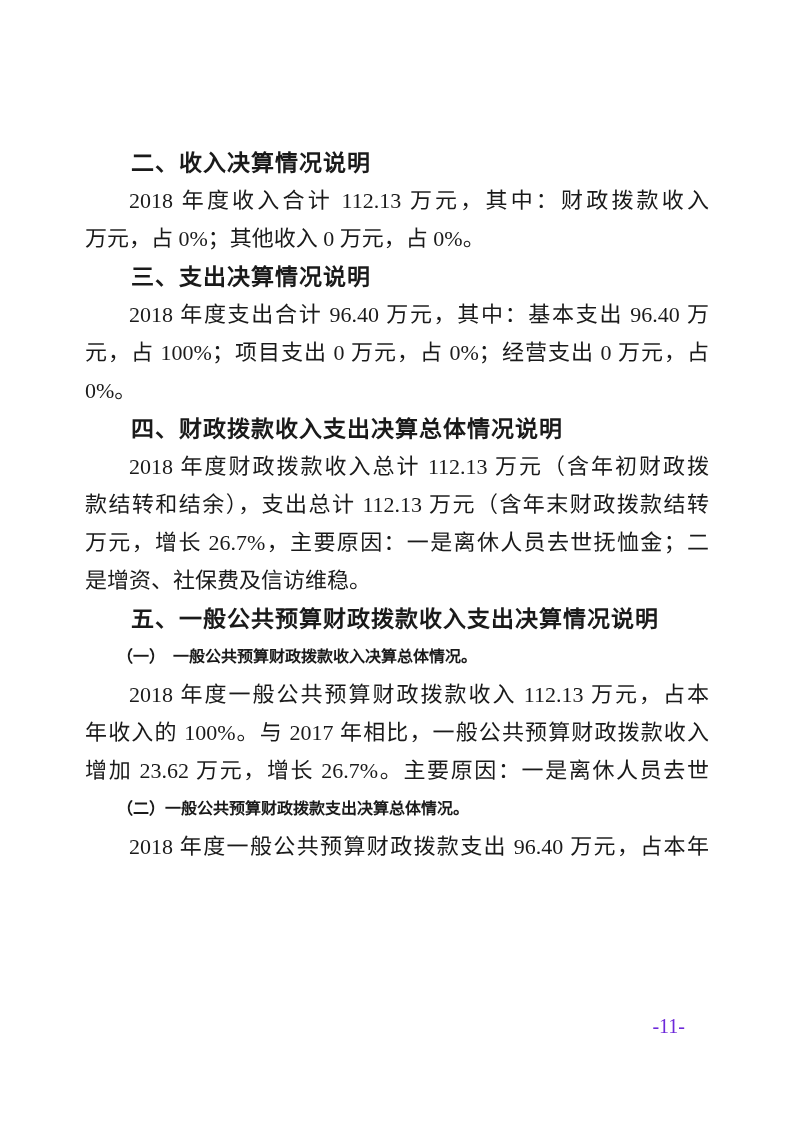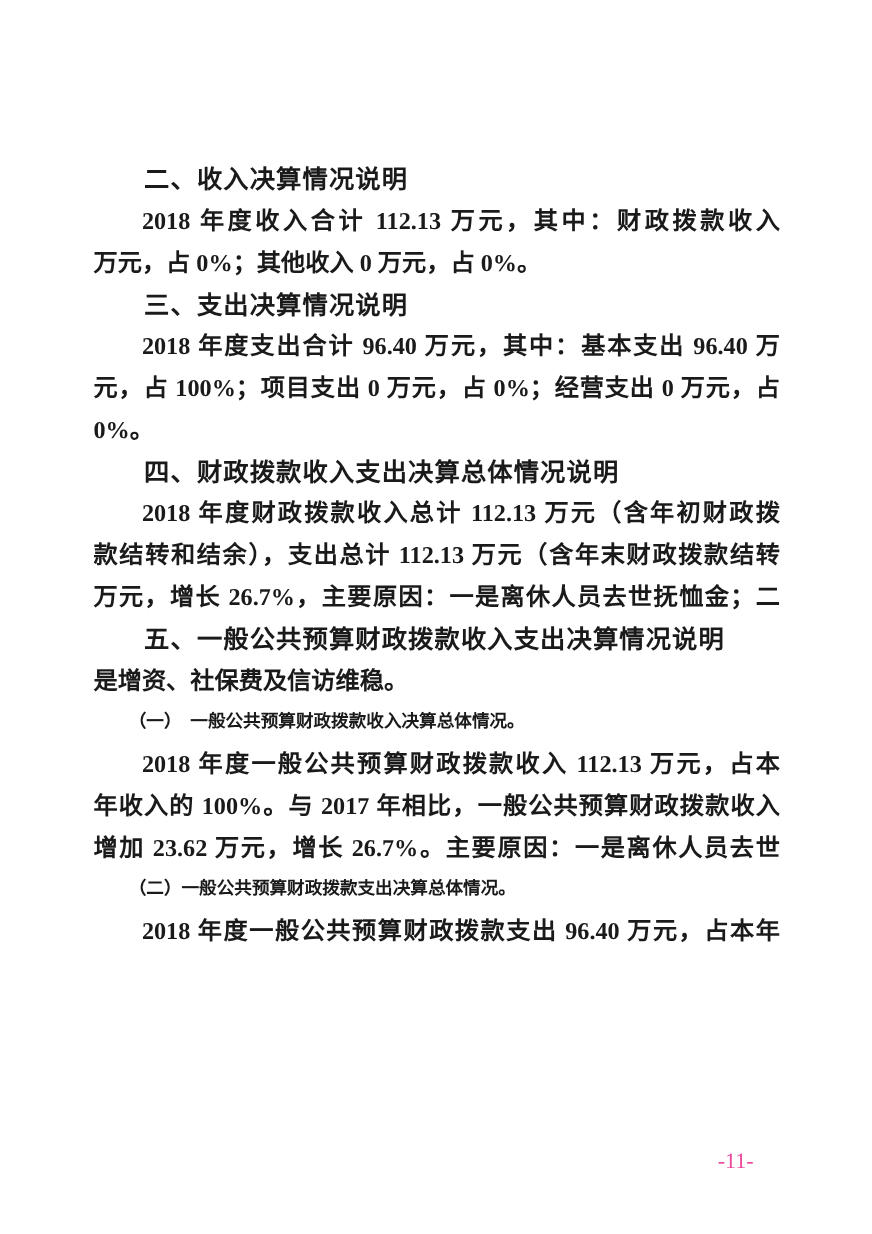--- a/index.html
+++ b/index.html
@@ -23,21 +23,20 @@
     width: 624px;
   }
   .line {
     height: 38px;
     line-height: 38px;
     font-size: 22px;
     text-align: justify;
     text-align-last: justify;
     overflow: hidden;
     white-space: normal;
-    font-weight: bold;
   }
   .line.natural {
     text-align: center;
     text-align-last: left;
   }
   .line.first {
     text-indent: 2em;
   }
   .heading {
     font-weight: 700;
@@ -45,46 +44,46 @@
     letter-spacing: 1px;
     font-family: "Liberation Sans", "DejaVu Sans", sans-serif;
   }
   .subheading {
     font-weight: 700;
     font-size: 16px;
     font-family: "Liberation Serif", "DejaVu Serif", serif;
   }
   .page-number {
     position: absolute;
-    top: 1044px;
+    top: 1014px;
     right: 108px;
     font-size: 20px;
     line-height: 24px;
-    color: #ec4899;
+    color: #6d28d9;
     font-family: "Liberation Serif", "DejaVu Serif", serif;
   }
 </style>
 </head>
 <body>
 
 <div class="page">
   <div class="content">
       <div class="line heading first natural">二、收入决算情况说明</div>
       <div class="line first">2018 年度收入合计 112.13 万元，其中：财政拨款收入</div>
       <div class="line natural">万元，占 0%；其他收入 0 万元，占 0%。</div>
       <div class="line heading first natural">三、支出决算情况说明</div>
       <div class="line first">2018 年度支出合计 96.40 万元，其中：基本支出 96.40 万</div>
       <div class="line">元，占 100%；项目支出 0 万元，占 0%；经营支出 0 万元，占</div>
       <div class="line natural">0%。</div>
       <div class="line heading first natural">四、财政拨款收入支出决算总体情况说明</div>
       <div class="line first">2018 年度财政拨款收入总计 112.13 万元（含年初财政拨</div>
       <div class="line">款结转和结余），支出总计 112.13 万元（含年末财政拨款结转</div>
       <div class="line">万元，增长 26.7%，主要原因：一是离休人员去世抚恤金；二</div>
+      <div class="line natural">是增资、社保费及信访维稳。</div>
       <div class="line heading first natural">五、一般公共预算财政拨款收入支出决算情况说明</div>
-      <div class="line natural">是增资、社保费及信访维稳。</div>
       <div class="line subheading first natural">（一）　一般公共预算财政拨款收入决算总体情况。</div>
       <div class="line first">2018 年度一般公共预算财政拨款收入 112.13 万元，占本</div>
       <div class="line">年收入的 100%。与 2017 年相比，一般公共预算财政拨款收入</div>
       <div class="line">增加 23.62 万元，增长 26.7%。主要原因：一是离休人员去世</div>
       <div class="line subheading first natural">（二）一般公共预算财政拨款支出决算总体情况。</div>
       <div class="line first">2018 年度一般公共预算财政拨款支出 96.40 万元，占本年</div>
     </div>
   <div class="page-number">-11-</div>
 </div>
 

